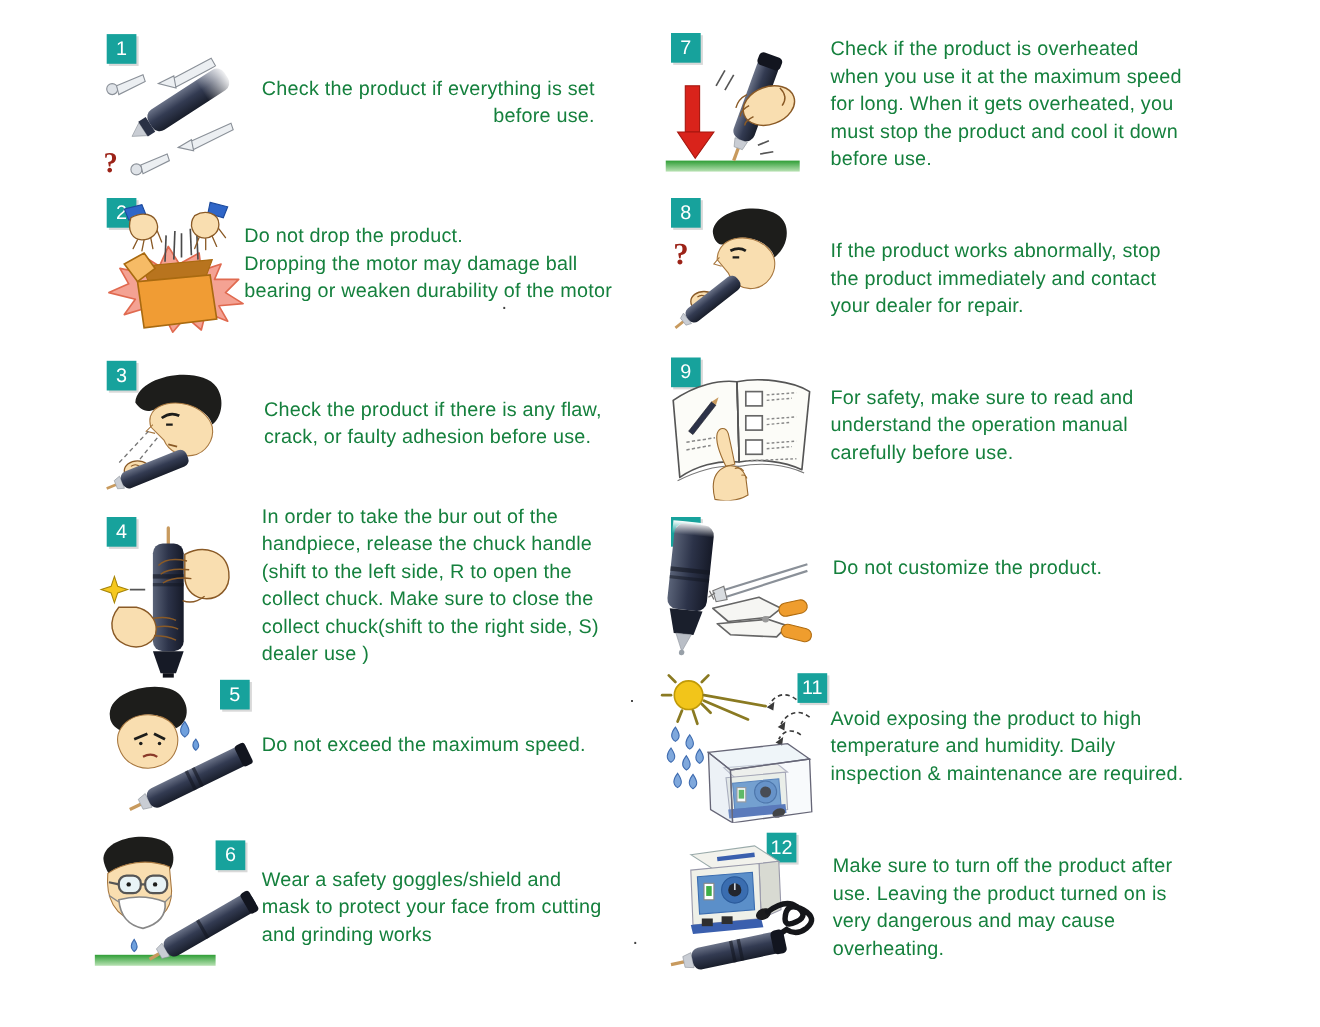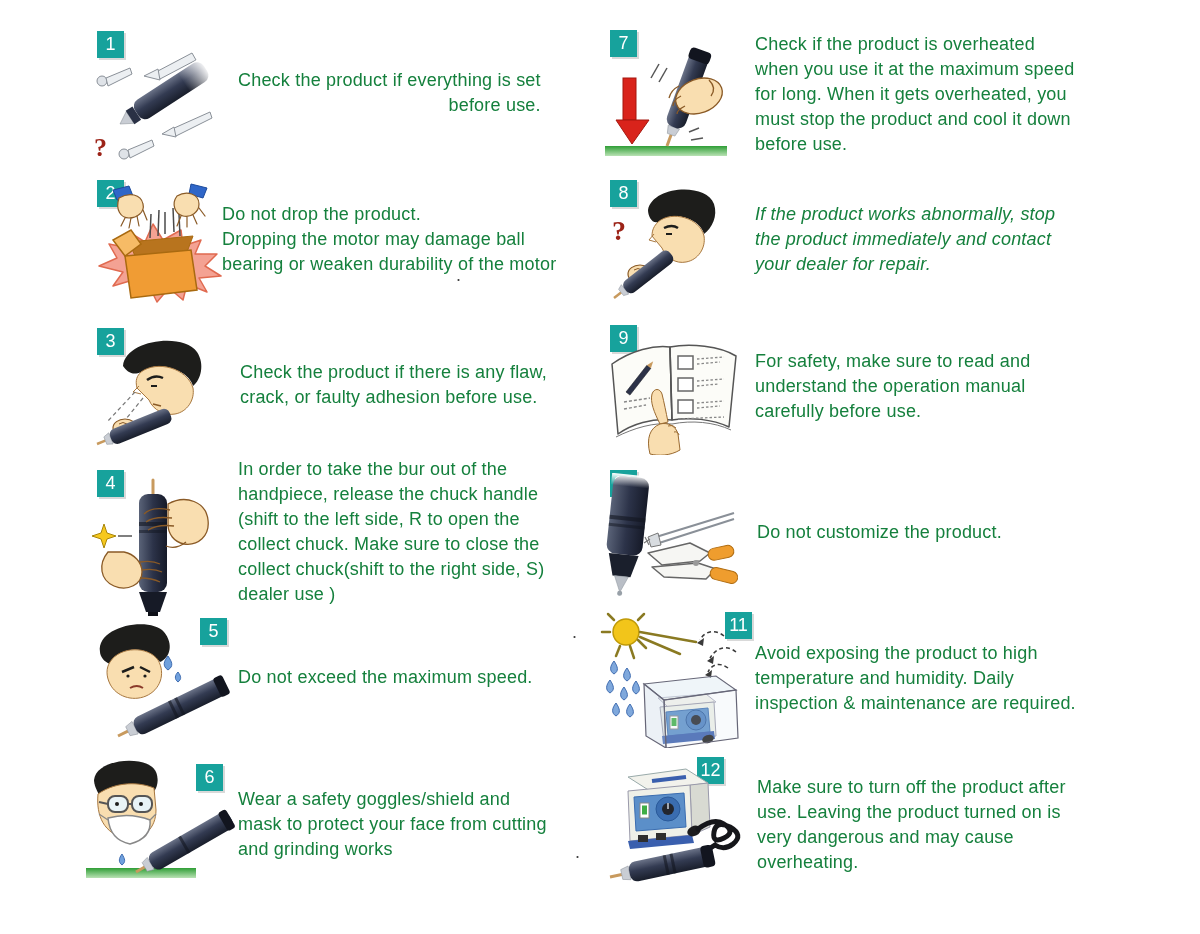--- a/index.html
+++ b/index.html
@@ -18,23 +18,23 @@
   .dot{position:absolute;font-size:18px;line-height:25px;color:#424242;}
   .illo{position:absolute;}
   
   #b1{left:97px;top:31px;}   #v1{left:92px;top:34px;width:145px;height:130px;}  #t1{left:238px;top:68px;text-align:right;}
   #b2{left:97px;top:180px;}  #v2{left:95px;top:180px;width:140px;height:128px;} #t2{left:222px;top:202px;} #d2{left:456px;top:263px;}
   #b3{left:97px;top:328px;}  #v3{left:95px;top:330px;width:140px;height:122px;} #t3{left:240px;top:360px;}
   #b4{left:97px;top:470px;}  #v4{left:90px;top:476px;width:130px;height:142px;} #t4{left:238px;top:457px;}
   #b5{left:200px;top:618px;} #v5{left:88px;top:616px;width:148px;height:132px;} #t5{left:238px;top:665px;} #d5{left:572px;top:620px;}
   #b6{left:196px;top:764px;} #v6{left:86px;top:754px;width:150px;height:136px;} #t6{left:238px;top:787px;} #d6{left:575px;top:840px;}
   #b7{left:610px;top:30px;}  #v7{left:605px;top:34px;width:138px;height:132px;} #t7{left:755px;top:32px;}
-  #b8{left:610px;top:180px;} #v8{left:608px;top:182px;width:135px;height:124px;}#t8{left:755px;top:202px;font-style:italic;}
+  #b8{left:610px;top:180px;} #v8{left:608px;top:182px;width:135px;height:124px;}#t8{left:755px;top:216px;}
   #b9{left:610px;top:325px;} #v9{left:602px;top:330px;width:145px;height:125px;}#t9{left:755px;top:349px;}
-  #b10{left:610px;top:470px;}#v10{left:598px;top:473px;width:145px;height:130px;}#t10{left:757px;top:520px;}
+  #b10{left:610px;top:470px;}#v10{left:598px;top:473px;width:145px;height:130px;}#t10{left:757px;top:504px;}
   #b11{left:697px;top:612px;margin-left:28px;}#v11{left:600px;top:610px;width:145px;height:138px;}#t11{left:755px;top:641px;}
   #b12{left:697px;top:757px;}#v12{left:600px;top:757px;width:150px;height:133px;}#t12{left:757px;top:775px;}
   .qmark{font-family:"Liberation Serif","DejaVu Serif",serif;font-weight:bold;}
 </style>
 </head>
 <body>
 
 <div class="page">
 
   

